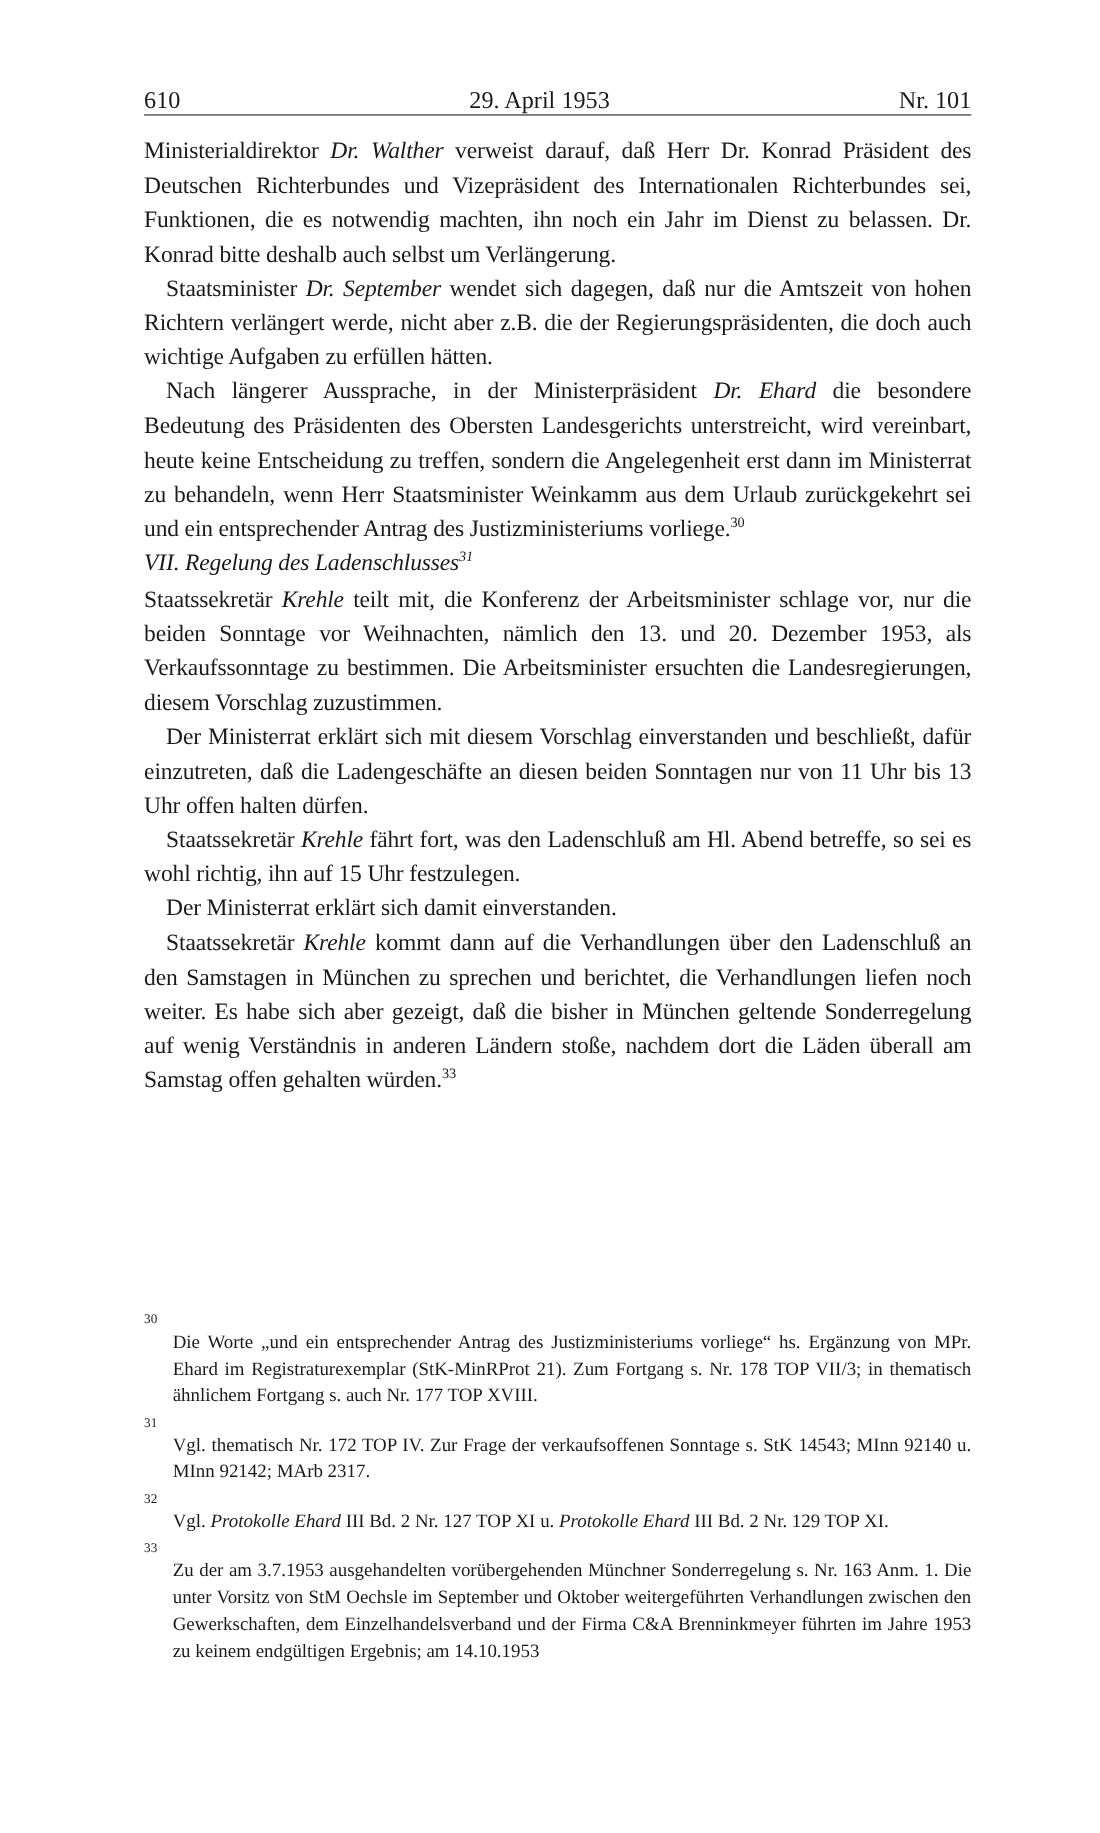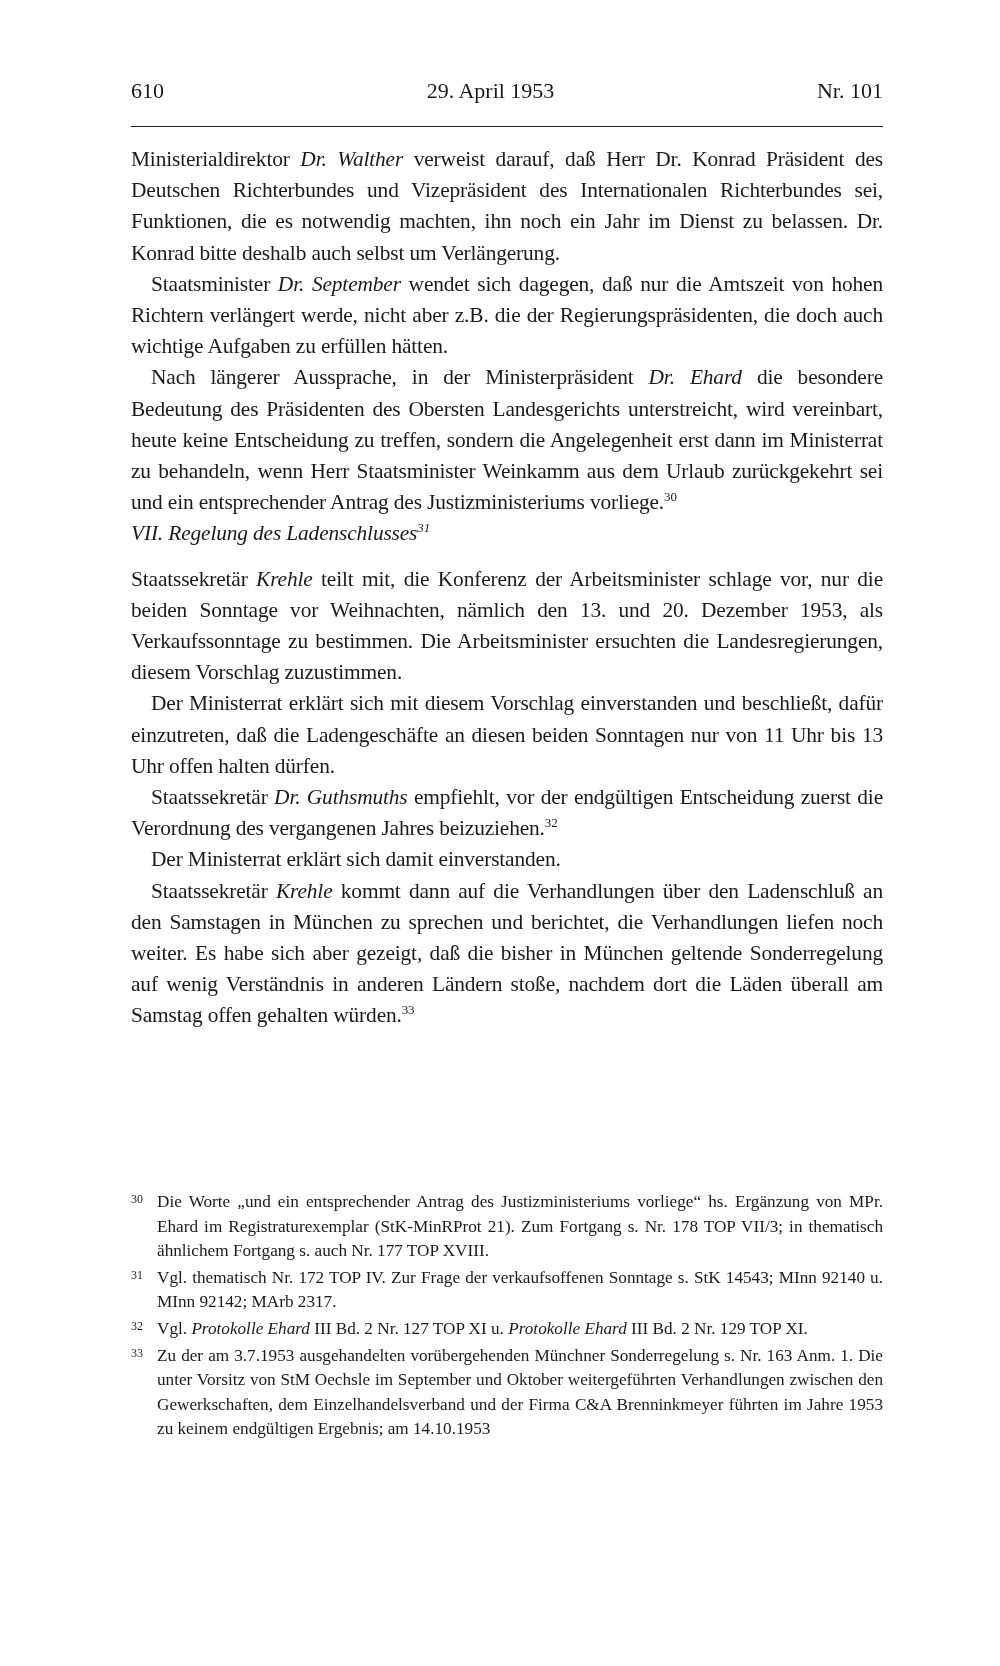--- a/index.html
+++ b/index.html
@@ -1,52 +1,52 @@
 <!DOCTYPE html>
 <html><head>
 <meta charset="utf-8">
 <style>
   html, body { margin: 0; padding: 0; background: #ffffff; }
   body { width: 1000px; height: 1666px; position: relative; overflow: hidden;
          font-family: "Liberation Serif", "DejaVu Serif", serif; color: #1a1a1a; }
   .page { position: absolute; left: 131px; top: 80px; width: 752px; }
   .header { display: flex; justify-content: space-between; align-items: baseline;
-            font-size: 22px; line-height: 1; padding-bottom: 24px;
+            font-size: 22px; line-height: 1; padding-bottom: 2px;
             border-bottom: 1px solid #222; }
   .body-text { font-size: 21.4px; line-height: 31.2px; text-align: justify;
                margin-top: 17px; letter-spacing: -0.15px; }
   .body-text p { margin: 0; text-indent: 0; }
   .body-text p.ind { text-indent: 20px; }
   .body-text p.heading { font-style: italic; margin-top: 0; }
-  .body-text p.after-head { margin-top: 14px; }
+  .body-text p.after-head { margin-top: 2px; }
   sup { font-size: 13px; vertical-align: 8px; line-height: 0; }
   i { }
   .footnotes { position: absolute; left: 131px; top: 1190px; width: 752px;
                font-size: 17.2px; line-height: 24.6px; text-align: justify; }
   .fn { display: flex; margin-bottom: 2px; }
   .fn-num { width: 26px; flex: none; font-size: 12px; line-height: 18px; padding-top: 0; }
-  .fn-text { flex: 1; }
+  .fn-text { flex: 1; margin-top: 18px; }
 </style>
 </head>
 <body>
 
 <div class="page">
   <div class="header">
     <span>610</span>
     <span>29. April 1953</span>
     <span>Nr. 101</span>
   </div>
   <div class="body-text" id="body-text">
       <p>Ministerialdirektor <i>Dr. Walther</i> verweist darauf, daß Herr Dr. Konrad Präsident des Deutschen Richterbundes und Vizepräsident des Internationalen Richterbundes sei, Funktionen, die es notwendig machten, ihn noch ein Jahr im Dienst zu belassen. Dr. Konrad bitte deshalb auch selbst um Verlängerung.</p>
       <p class="ind">Staatsminister <i>Dr. September</i> wendet sich dagegen, daß nur die Amtszeit von hohen Richtern verlängert werde, nicht aber z.B. die der Regierungspräsidenten, die doch auch wichtige Aufgaben zu erfüllen hätten.</p>
       <p class="ind">Nach längerer Aussprache, in der Ministerpräsident <i>Dr. Ehard</i> die besondere Bedeutung des Präsidenten des Obersten Landesgerichts unterstreicht, wird vereinbart, heute keine Entscheidung zu treffen, sondern die Angelegenheit erst dann im Ministerrat zu behandeln, wenn Herr Staatsminister Weinkamm aus dem Urlaub zurückgekehrt sei und ein entsprechender Antrag des Justizministeriums vorliege.<sup>30</sup></p>
       <p class="heading">VII. Regelung des Ladenschlusses<sup>31</sup></p>
       <p class=" after-head">Staatssekretär <i>Krehle</i> teilt mit, die Konferenz der Arbeitsminister schlage vor, nur die beiden Sonntage vor Weihnachten, nämlich den 13. und 20. Dezember 1953, als Verkaufssonntage zu bestimmen. Die Arbeitsminister ersuchten die Landesregierungen, diesem Vorschlag zuzustimmen.</p>
       <p class="ind">Der Ministerrat erklärt sich mit diesem Vorschlag einverstanden und beschließt, dafür einzutreten, daß die Ladengeschäfte an diesen beiden Sonntagen nur von 11 Uhr bis 13 Uhr offen halten dürfen.</p>
-      <p class="ind">Staatssekretär <i>Dr. Guthsmuths</i> empfiehlt, vor der endgültigen Entscheidung zuerst die Verordnung des vergangenen Jahres beizuziehen.<sup>32</sup></p>
+      <p class="ind">Staatssekretär <i>Krehle</i> fährt fort, was den Ladenschluß am Hl. Abend betreffe, so sei es wohl richtig, ihn auf 15 Uhr festzulegen.</p>
       <p class="ind">Der Ministerrat erklärt sich damit einverstanden.</p>
       <p class="ind">Staatssekretär <i>Krehle</i> kommt dann auf die Verhandlungen über den Ladenschluß an den Samstagen in München zu sprechen und berichtet, die Verhandlungen liefen noch weiter. Es habe sich aber gezeigt, daß die bisher in München geltende Sonderregelung auf wenig Verständnis in anderen Ländern stoße, nachdem dort die Läden überall am Samstag offen gehalten würden.<sup>33</sup></p>
     </div>
 </div>
 
 <div class="footnotes" id="footnotes">
     <div class="fn">
       <span class="fn-num">30</span>
       <span class="fn-text">Die Worte „und ein entsprechender Antrag des Justizministeriums vorliege“ hs. Ergänzung von MPr. Ehard im Registraturexemplar (StK-MinRProt 21). Zum Fortgang s. Nr. 178 TOP VII/3; in thematisch ähnlichem Fortgang s. auch Nr. 177 TOP XVIII.</span>
     </div>

